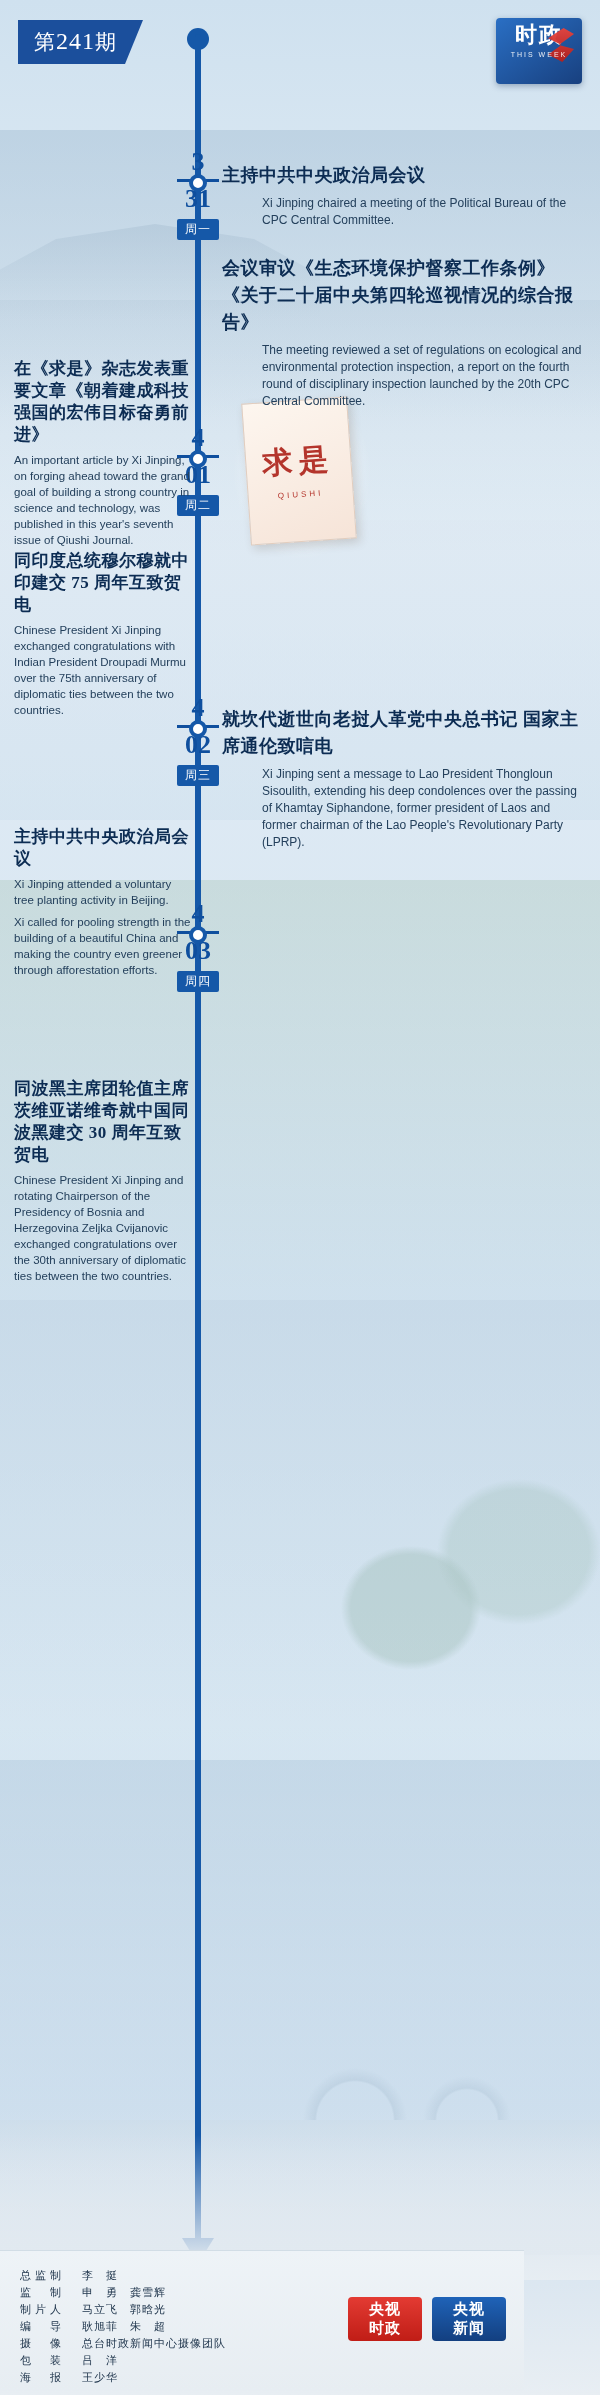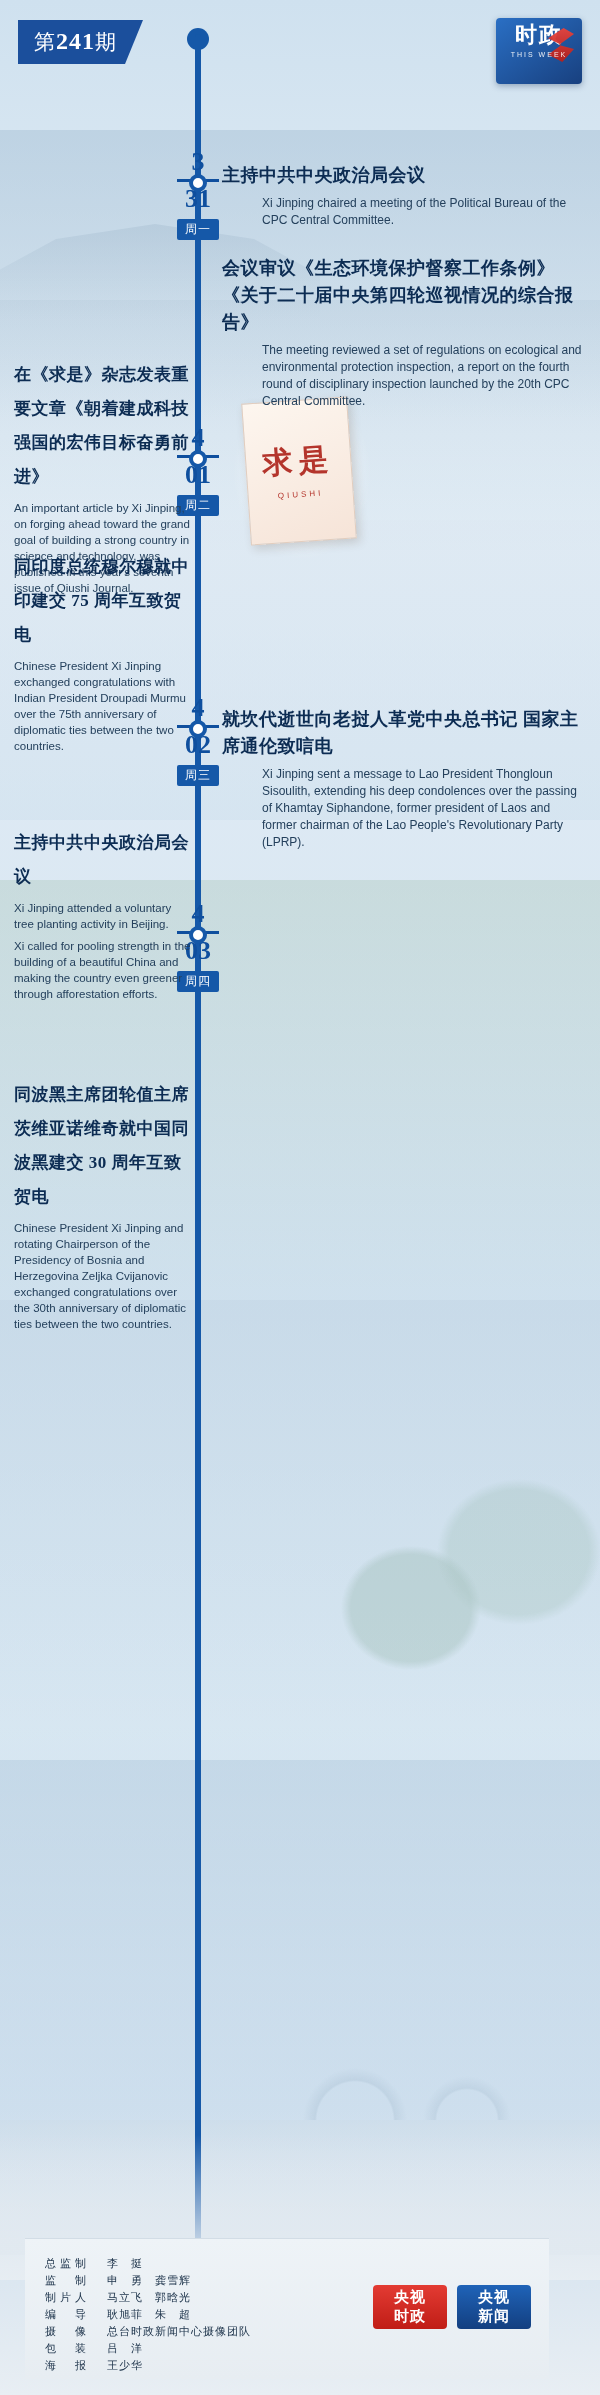--- a/index.html
+++ b/index.html
@@ -42,21 +42,21 @@
 
   
   .issue-badge{
     position:absolute;top:20px;left:18px;
     background:#1b4f9c;color:#fff;
     padding:8px 26px 8px 16px;
     font-size:21px;letter-spacing:1px;
     clip-path:polygon(0 0,100% 0,calc(100% - 18px) 100%,0 100%);
     font-family:"Liberation Serif", serif;
   }
-  .issue-badge .num{font-size:24px;font-weight:bold;}
+  .issue-badge .num{font-size:24px;font-weight:normal;}
   .brand{
     position:absolute;top:18px;right:18px;width:86px;height:66px;
     background:linear-gradient(145deg,#2a6fc4,#18407f);
     border-radius:4px;color:#fff;text-align:center;
     box-shadow:0 2px 6px rgba(20,50,90,.35);
   }
   .brand .cn{font-family:"Liberation Serif", serif;font-size:22px;font-weight:bold;line-height:20px;padding-top:7px;letter-spacing:2px;}
   .brand .en{font-size:7px;letter-spacing:2px;margin-top:6px;opacity:.9;}
   .brand .swoosh{
     position:absolute;right:8px;top:10px;width:26px;height:34px;
@@ -92,21 +92,21 @@
     position:absolute;left:189px;width:18px;height:18px;border-radius:50%;
     background:#fff;border:4px solid #1558a8;box-sizing:border-box;
   }
 
   
   .card{position:absolute;width:178px;}
   .card.left{left:14px;}
   .card.right{left:222px;width:360px;}
   .card .h{
     font-family:"Liberation Serif", serif;
-    font-size:17px;line-height:34px;font-weight:bold;color:#0c2c53;
+    font-size:17px;line-height:22px;font-weight:bold;color:#0c2c53;
     letter-spacing:.5px;
   }
   .card .p{
     font-size:11.5px;line-height:16px;color:#24405c;margin-top:6px;
   }
   .card.right .h{font-size:18px;line-height:27px;margin-top:44px;}
   .card.right .p{font-size:12px;line-height:17px;margin-left:40px;}
 
   
   .magazine{
@@ -120,24 +120,23 @@
     text-align:center;margin-top:40px;letter-spacing:6px;font-weight:bold;
   }
   .magazine .ms{text-align:center;font-size:8px;color:#b4352c;letter-spacing:3px;margin-top:8px;}
   .magazine-glow{
     position:absolute;left:232px;top:386px;width:140px;height:175px;
     background:radial-gradient(ellipse at center, rgba(255,255,255,.75), rgba(255,255,255,0) 70%);
   }
 
   
   .footer{
-    position:absolute;left:0;bottom:16px;width:524px;height:140px;
+    position:absolute;left:0;bottom:4px;width:524px;height:140px;
     background:linear-gradient(180deg,#eef3f7,#e7edf2);
     border-top:1px solid #d2dde6;
-    margin-left:25px;
   }
   .credits{position:absolute;left:20px;top:16px;font-size:11px;line-height:17px;color:#20364d;}
   .credits .row span.k{display:inline-block;width:62px;letter-spacing:4px;}
   .credits .row span.v{letter-spacing:1px;}
   .logos{position:absolute;right:18px;top:46px;display:flex;gap:10px;}
   .logo{
     width:74px;height:44px;border-radius:4px;color:#fff;text-align:center;
     font-family:"Liberation Serif", serif;font-weight:bold;font-size:15px;line-height:19px;padding-top:3px;
     box-sizing:border-box;letter-spacing:1px;
   }

